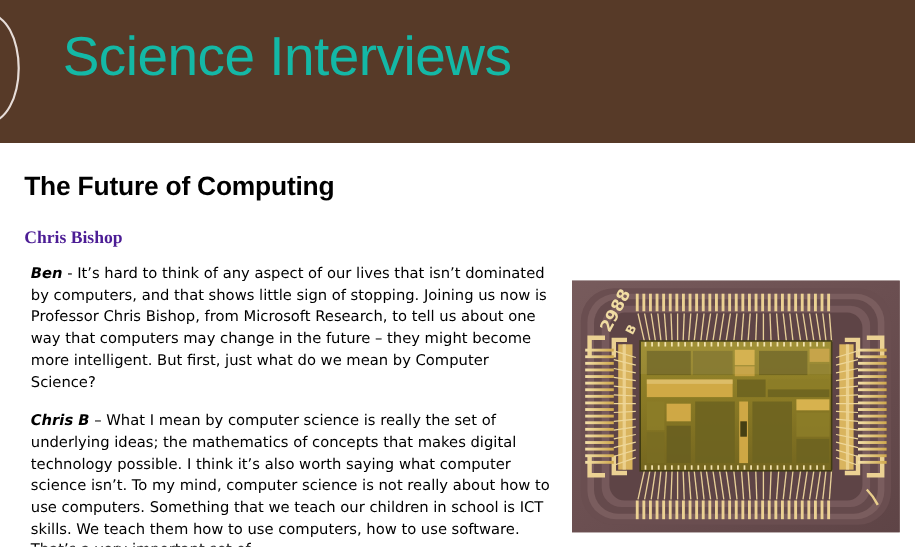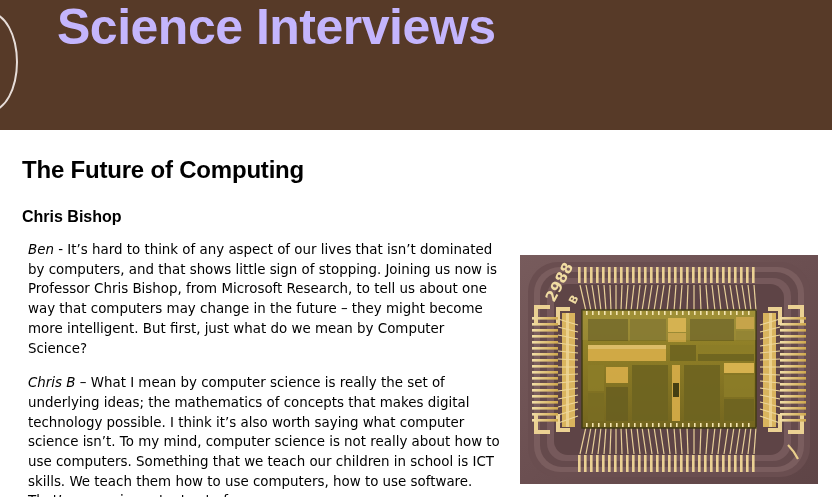--- a/index.html
+++ b/index.html
@@ -28,24 +28,24 @@
     width:56px;
     height:100px;
     border:2px solid #f3ece8;
     border-radius:50%;
     opacity:.92;
   }
 
   .site-title {
     position:absolute;
     left:57px;
-    top:2px;
-    color:#c4b5fd;
+    top:26px;
+    color:#14b8a6;
     font-family:"Liberation Sans", sans-serif;
-    font-weight:bold;
+    font-weight:normal;
     font-size:50px;
     letter-spacing:-0.5px;
     line-height:1;
     white-space:nowrap;
   }
 
   .site-subtitle {
     position:absolute;
     left:112px;
     top:88px;
@@ -74,45 +74,45 @@
     font-size:24px;
     color:#000000;
     letter-spacing:-0.2px;
     white-space:nowrap;
   }
 
   .article-byline {
     position:absolute;
     left:22px;
     top:78px;
-    font-family:Liberation Sans, sans-serif;
+    font-family:Liberation Serif, serif;
     font-weight:bold;
     font-size:16px;
-    color:#000000;
+    color:#4c1d95;
     white-space:nowrap;
   }
 
   .transcript {
     position:absolute;
     left:28px;
     top:110px;
     width:478px;
   }
 
   .qa-block {
     font-family:"DejaVu Sans", sans-serif;
     font-size:13.4px;
     line-height:1.47;
     color:#000000;
     text-align:left;
   }
   .qa-block + .qa-block { margin-top:15px; }
 
   .speaker {
-    font-weight:normal;
+    font-weight:bold;
     font-style:italic;
   }
 
   
   .figure-chip {
     position:absolute;
     left:520px;
     top:125px;
     width:298px;
     height:229px;

